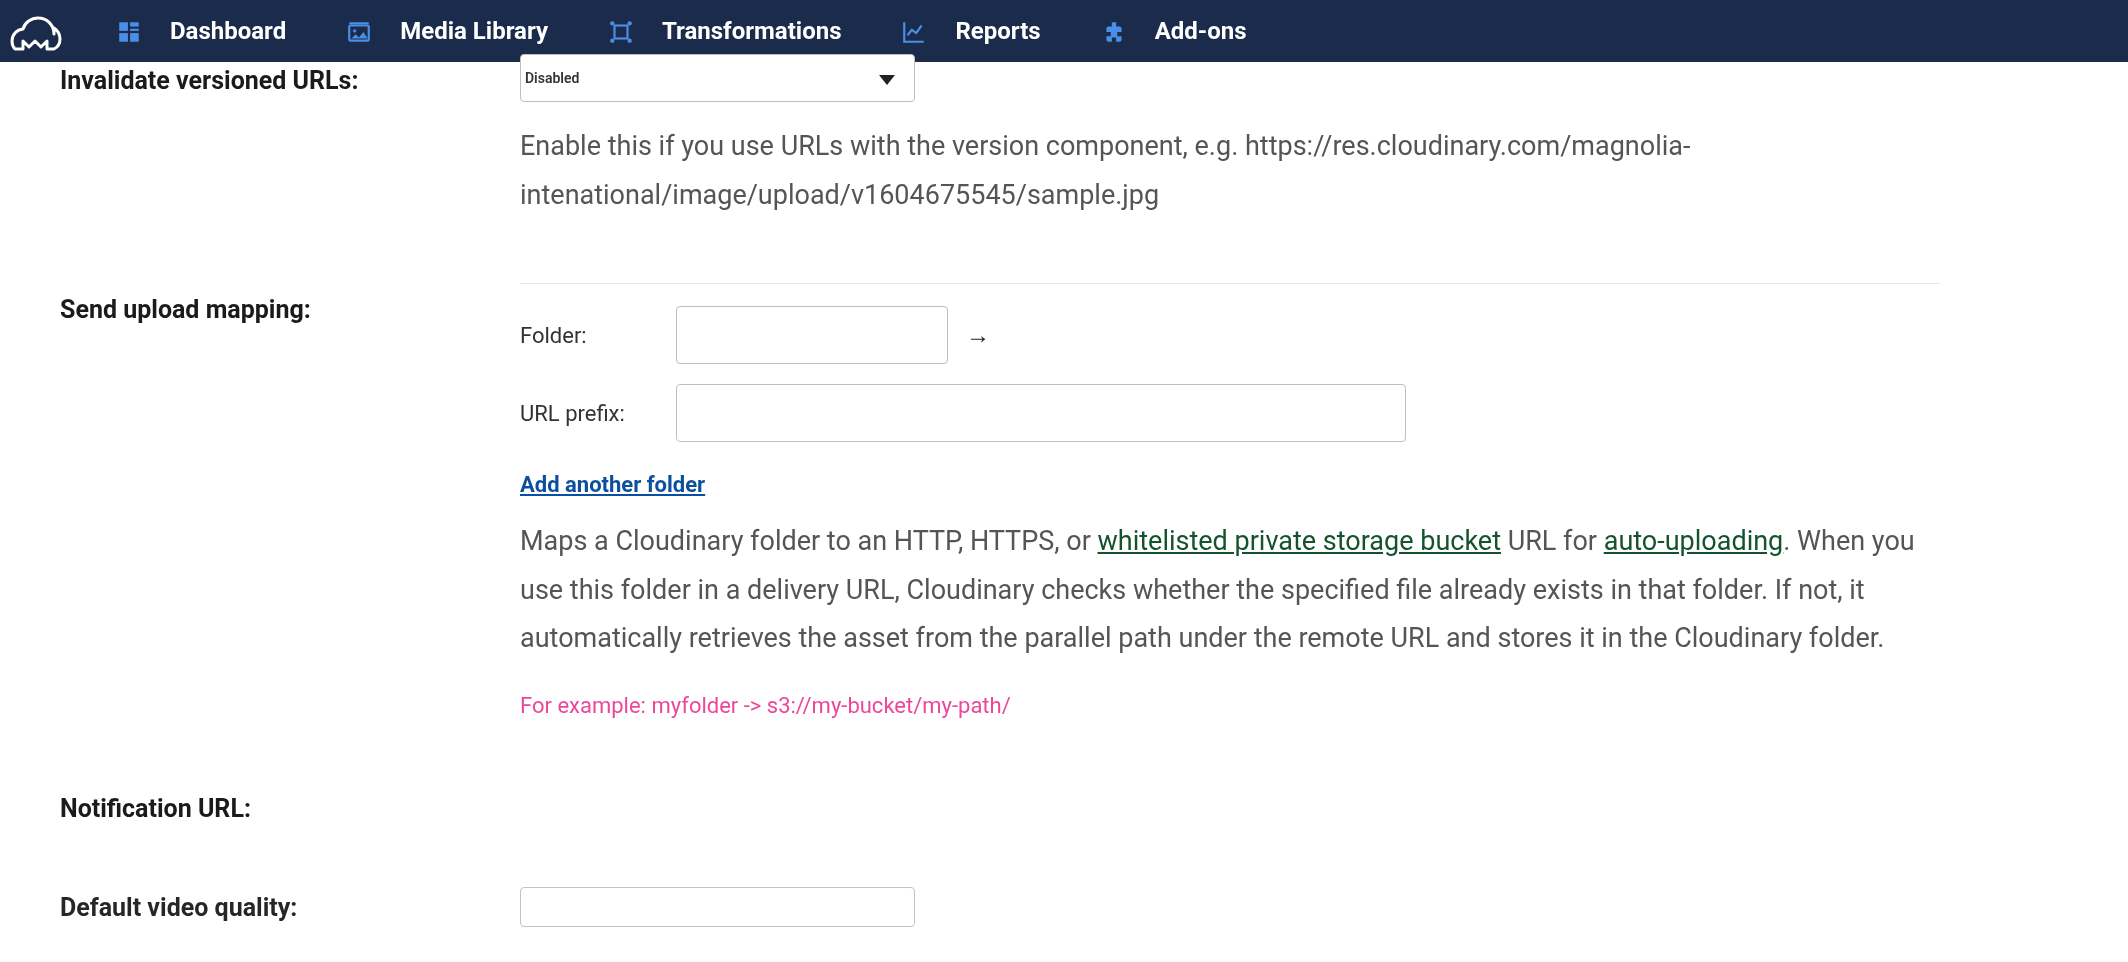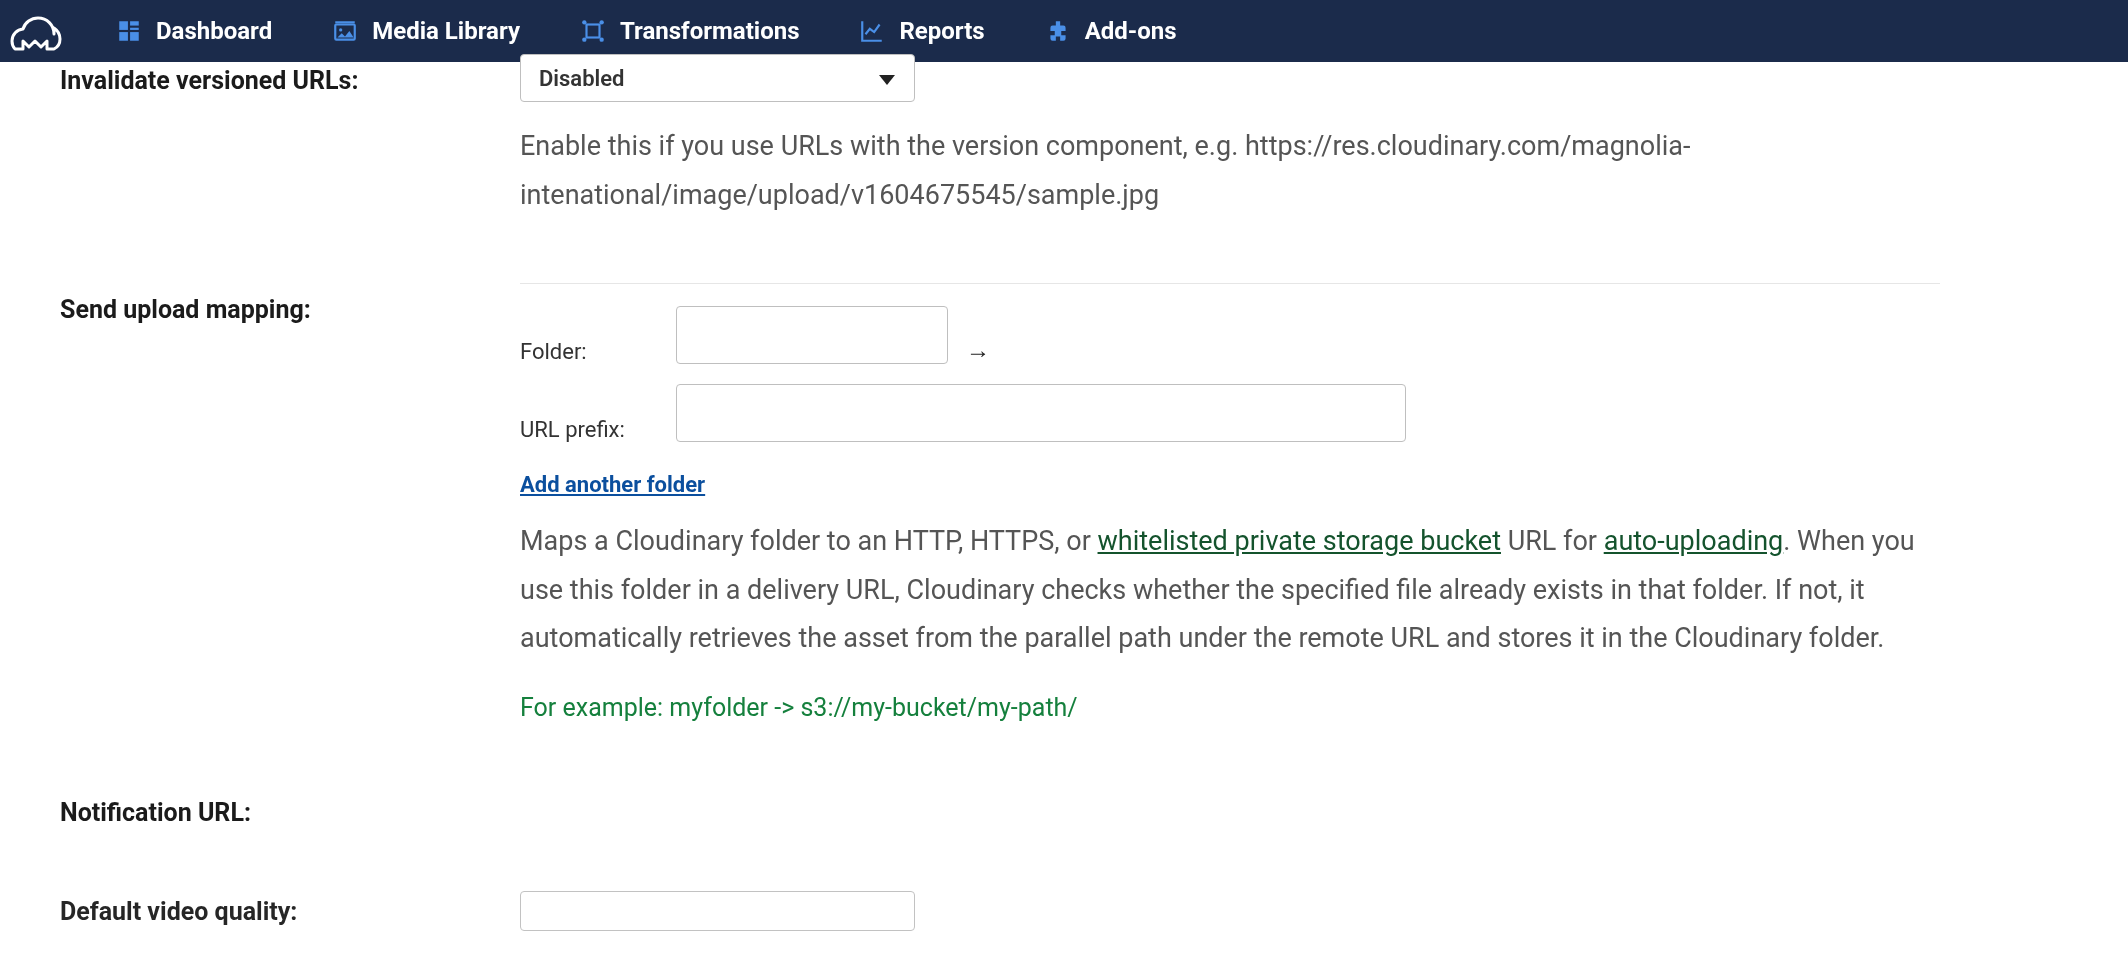--- a/index.html
+++ b/index.html
@@ -24,22 +24,22 @@
     background: #1b2b4b;
     display: flex;
     align-items: flex-end;
     justify-content: center;
     padding-bottom: 8px;
   }
   .logo-svg { width: 60px; height: 40px; }
   .nav-items { display: flex; align-items: center; gap: 60px; margin-left: 40px; }
   .nav-item {
     display: flex;
-    align-items: center;
-    gap: 14px;
+    align-items: flex-end;
+    gap: 28px;
     color: #fff;
     font-weight: 700;
     font-size: 24px;
     cursor: pointer;
   }
   .nav-icon { width: 26px; height: 26px; display: inline-flex; align-items: center; justify-content: center; }
   .nav-icon svg { width: 26px; height: 26px; fill: #4a8fe7; }
 
   
   .content {
@@ -66,22 +66,22 @@
   .select-wrap {
     position: relative;
     display: inline-block;
   }
   .select-box {
     height: 48px;
     min-width: 395px;
     border: 1px solid #bfbfbf;
     border-radius: 4px;
     background: #fff;
-    padding: 0 50px 0 18px;
-    font-size: 22px;
+    padding: 0 50px 0 4px;
+    font-size: 14px;
     font-weight: 600;
     color: #333;
     display: flex;
     align-items: center;
     cursor: pointer;
   }
   .select-caret {
     position: absolute;
     right: 20px;
     top: 50%;
@@ -95,21 +95,21 @@
     color: #555;
   }
   .divider {
     border: none;
     border-top: 1px solid #e6e6e6;
     margin: 0;
   }
   .mapping-rows { margin-top: 22px; }
   .mapping-row {
     display: flex;
-    align-items: flex-end;
+    align-items: center;
     margin-bottom: 20px;
     gap: 18px;
   }
   .mapping-label {
     width: 138px;
     font-size: 22px;
     color: #333;
   }
   .text-input {
     height: 58px;
@@ -133,22 +133,22 @@
     cursor: pointer;
   }
   .helper a {
     color: #14532d;
     font-weight: 400;
     text-decoration: underline;
     cursor: pointer;
   }
   .example {
     margin-top: 30px;
-    font-size: 25px;
-    color: #15803d;
+    font-size: 22px;
+    color: #ec4899;
   }
   .notif-input {
     width: 470px;
     border-color: #3e8ed0;
     box-shadow: 0 0 0 1px #3e8ed0;
     text-align: right;
     direction: ltr;
   }
   .section-gap { height: 46px; }
 </style>

